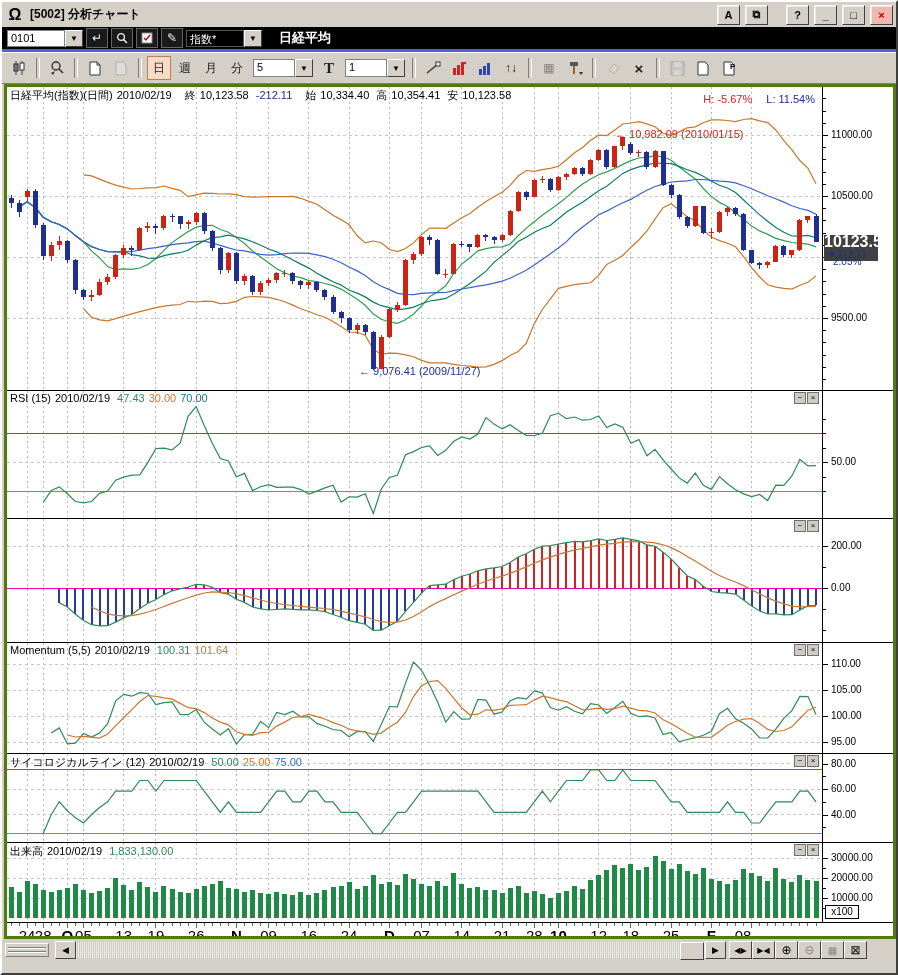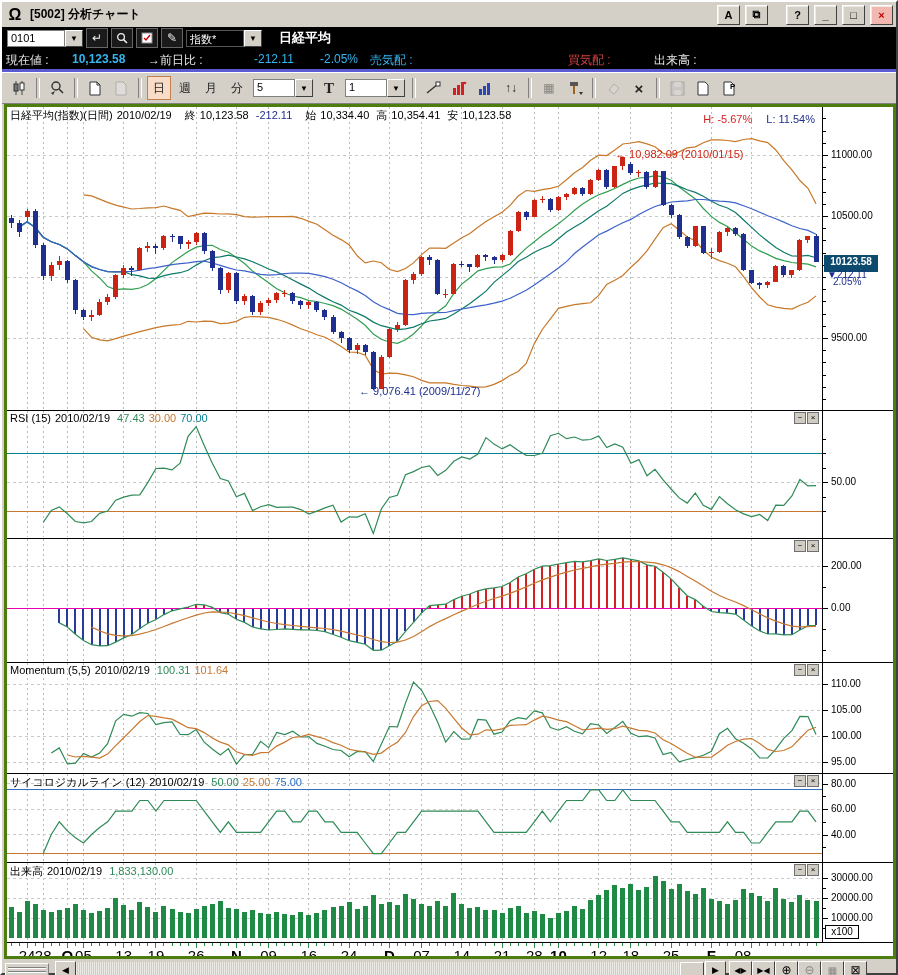--- a/index.html
+++ b/index.html
@@ -51,22 +51,22 @@
   .navy{color:#1e2f8f;} .grn{color:#2e8a57;} .org{color:#c87830;} .teal{color:#0a7f8f;}
   .redc{color:#d42020;} .mag{color:#e800b0;} .blu{color:#2f6fbf;}
   .hl-lbls{position:absolute;top:6px;right:78px;font-size:11px;z-index:3;display:flex;gap:14px;}
   .ann{position:absolute;font-size:11px;white-space:nowrap;z-index:3;}
   .ann-high{left:608px;top:41px;color:#cc2414;}
   .ann-low{left:352px;top:278px;color:#1e2f8f;}
   .paxis{position:absolute;top:0;right:0;width:70px;height:100%;border-left:1px solid #000;background:#fff;z-index:2;}
   .paxis .tick{position:absolute;left:0;width:5px;height:1px;background:#000;}
   .paxis .tick.minor{width:3px;}
   .axlbl{position:absolute;left:8px;font-size:10px;color:#000;white-space:nowrap;}
-  .curbox{position:absolute;left:1px;top:148px;width:54px;height:17px;background:#0c4a6e;color:#fff;
-          font-size:10px;font-weight:bold;text-align:center;line-height:13px;z-index:5;}
+  .curbox{position:absolute;left:1px;top:148px;width:54px;height:26px;background:#404040;color:#fff;
+          font-size:16px;font-weight:bold;text-align:center;line-height:13px;z-index:5;}
   .curchg{position:absolute;left:4px;top:162px;font-size:10px;color:#1e2f8f;z-index:5;}
   .curpct{position:absolute;left:10px;top:169px;font-size:10px;color:#1e2f8f;z-index:5;}
   .pbtns{position:absolute;top:1px;right:74px;display:flex;gap:1px;z-index:4;}
   .pbtn{width:10px;height:10px;background:#d0ccc4;border:1px solid #707070;font-size:8px;line-height:9px;
         text-align:center;color:#000;}
   .x100box{position:absolute;left:2px;bottom:3px;width:32px;height:12px;border:1px solid #000;background:#fff;
            font-size:10px;text-align:center;line-height:12px;z-index:5;}
   .xaxis{position:relative;height:17px;border-top:1px solid #000;}
   .xlbl{position:absolute;top:4px;width:22px;text-align:center;font-size:15px;color:#000;}
   .xlbl.bold{font-weight:bold;}
@@ -131,30 +131,20 @@
       </span>
     <span class="combo dark">
       <span class="val">指数*</span>
       <span class="drop">
           <span>▼</span>
         </span>
     </span>
     <span class="symname">日経平均</span>
   </div>
 
-  <div class="quotebar">
-    <span class="q-white" style="left:4px">現在値 :</span>
-    <span class="q-cyanb" style="left:70px">10,123.58</span>
-    <span class="q-white" style="left:146px">→前日比 :</span>
-    <span class="q-cyan" style="left:252px">-212.11</span>
-    <span class="q-cyan" style="left:318px">-2.05%</span>
-    <span class="q-cyan" style="left:368px">売気配 :</span>
-    <span class="q-red" style="left:566px">買気配 :</span>
-    <span class="q-white" style="left:652px">出来高 :</span>
-  </div>
   <div class="bluesep"></div>
 
   <div class="toolbar">
     <span class="ibtn">
       <svg width="16" height="16" viewBox="0 0 16 16">
           <line x1="5" y1="1" x2="5" y2="15" stroke="#444"></line>
           <rect x="3" y="4" width="4" height="7" fill="#777" stroke="#333"></rect>
           <line x1="11" y1="1" x2="11" y2="15" stroke="#444"></line>
           <rect x="9" y="3" width="4" height="7" fill="#fff" stroke="#333"></rect>
         </svg>

